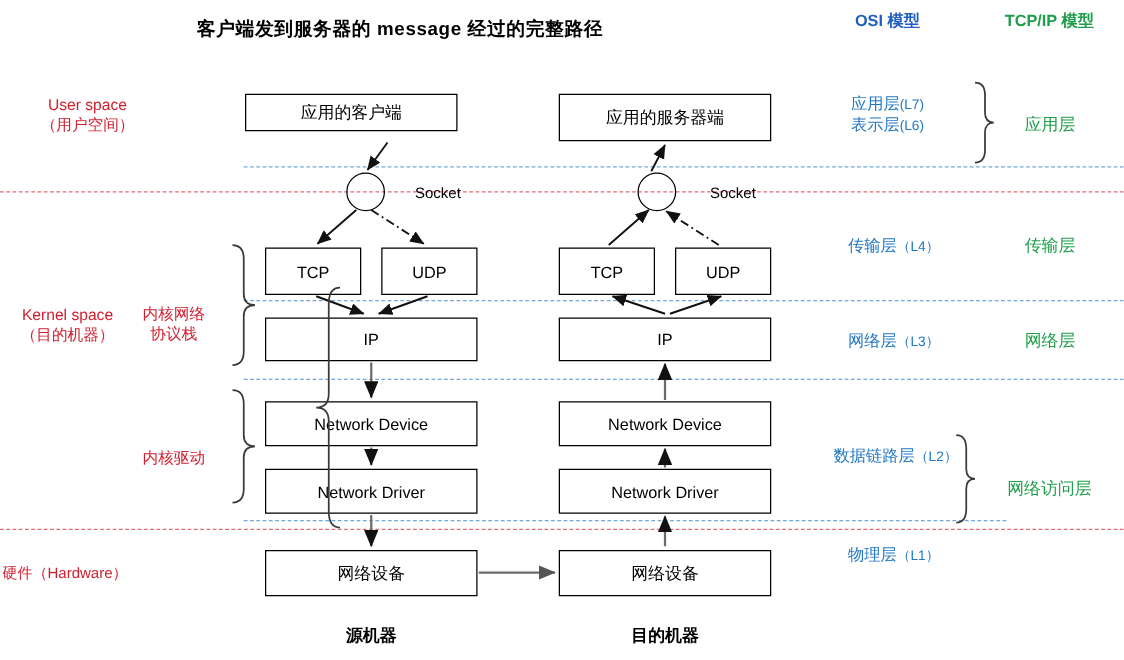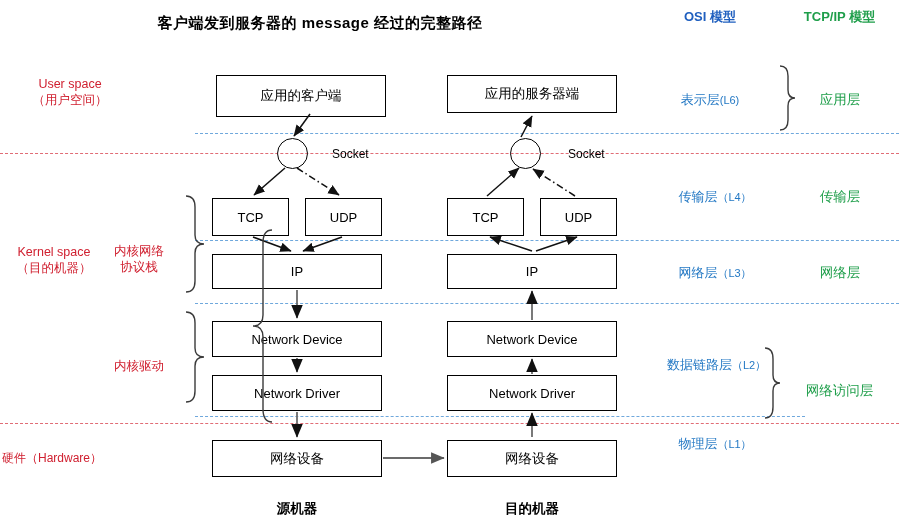--- a/index.html
+++ b/index.html
@@ -88,21 +88,21 @@
   </div>
 
   <div class="abs red-note" style="left:94px;top:358px;width:90px;">
     <div>内核驱动</div>
   </div>
 
   <div class="abs red-note sm" style="left:2px;top:450px;width:145px;text-align:left;">
     <div>硬件（Hardware）</div>
   </div>
 
-  <div class="abs box cjk" style="left:216px;top:75px;width:170px;height:42px;">应用的客户端</div>
+  <div class="abs box cjk" style="left:196px;top:75px;width:170px;height:30px;">应用的客户端</div>
 
   <div class="abs socket-circle" style="left:277px;top:138px;"></div>
   <div class="abs socket-label" style="left:332px;top:147px;">Socket</div>
 
   <div class="abs box" style="left:212px;top:198px;width:77px;height:38px;">TCP</div>
   <div class="abs box" style="left:305px;top:198px;width:77px;height:38px;">UDP</div>
 
   <div class="abs box" style="left:212px;top:254px;width:170px;height:35px;">IP</div>
 
   <div class="abs box" style="left:212px;top:321px;width:170px;height:36px;">Network Device</div>
@@ -122,20 +122,23 @@
 
   <div class="abs box" style="left:447px;top:254px;width:170px;height:35px;">IP</div>
 
   <div class="abs box" style="left:447px;top:321px;width:170px;height:36px;">Network Device</div>
   <div class="abs box" style="left:447px;top:375px;width:170px;height:36px;">Network Driver</div>
 
   <div class="abs box cjk" style="left:447px;top:440px;width:170px;height:37px;">网络设备</div>
 
   <div class="abs machine-caption" style="left:447px;top:500px;width:170px;">目的机器</div>
 
+  <div class="abs osi-label" style="left:640px;top:74px;width:140px;">
+    <span>应用层</span><span class="lv">(L7)</span>
+  </div>
   <div class="abs osi-label" style="left:640px;top:91px;width:140px;">
     <span>表示层</span><span class="lv">(L6)</span>
   </div>
 
   <div class="abs osi-label" style="left:640px;top:188px;width:150px;">
     <span>传输层</span><span class="lv">（L4）</span>
   </div>
   <div class="abs osi-label" style="left:640px;top:264px;width:150px;">
     <span>网络层</span><span class="lv">（L3）</span>
   </div>

